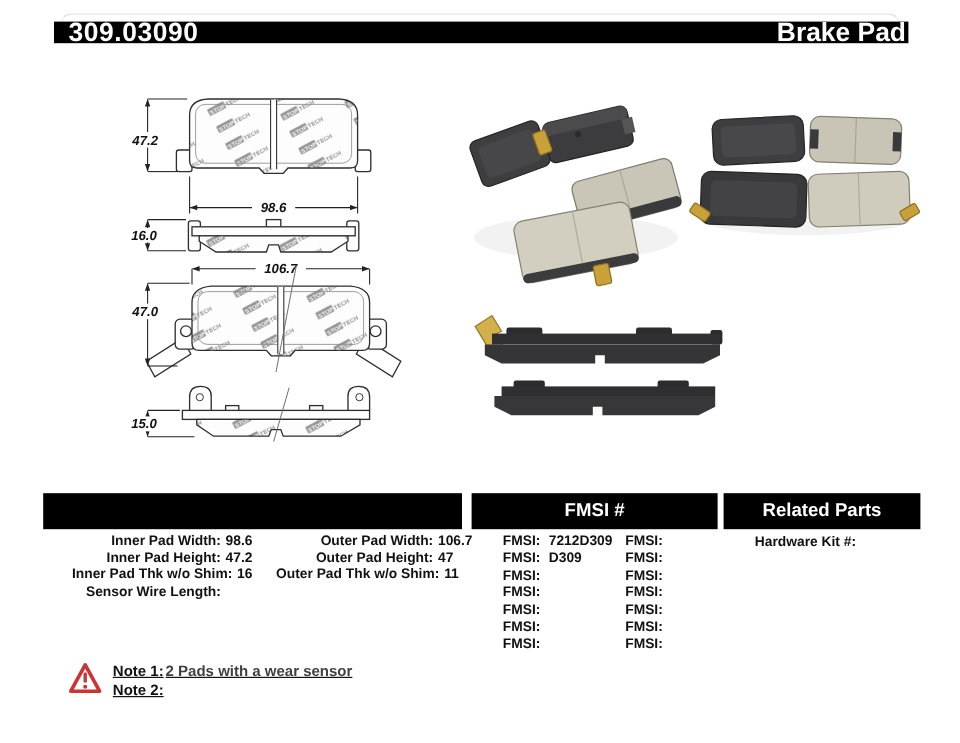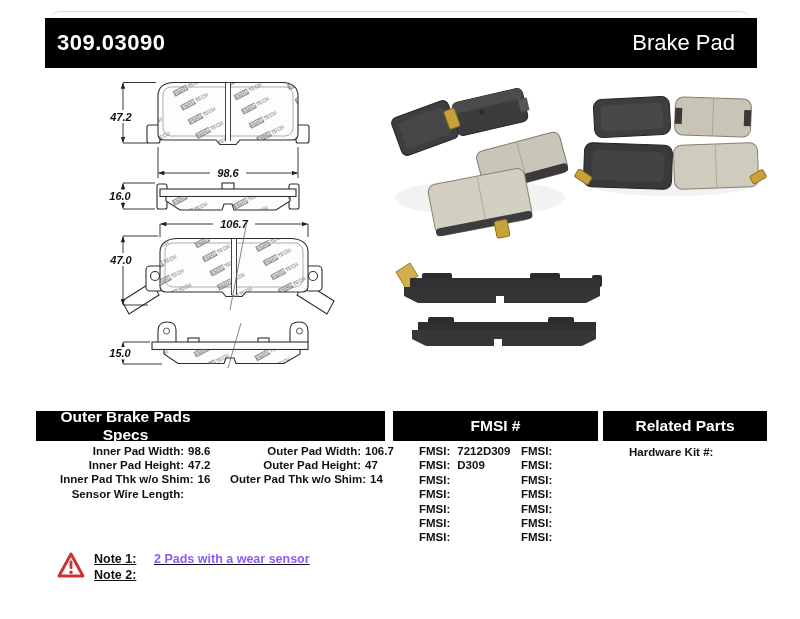--- a/index.html
+++ b/index.html
@@ -6,24 +6,24 @@
   html,body { width:800px; height:619px; background:#fff; overflow:hidden;
               font-family:"Liberation Sans", sans-serif; position:relative; }
   .abs { position:absolute; }
 
   
   .frame-hint { left:50px; top:11px; width:700px; height:16px;
     border-top:1px solid #ddd; border-left:1px solid #eee; border-right:1px solid #eee;
     border-radius:10px 10px 0 0; }
 
   
-  .hdr { left:45px; top:18px; width:712px; height:50px; background:#000;
+  .hdr { left:45px; top:18px; width:712px; height:18px; background:#000;
     display:flex; align-items:center; justify-content:space-between; }
   .hdr .pn  { color:#fff; font-weight:bold; font-size:22px; padding-left:12px; letter-spacing:0.5px; }
-  .hdr .pt  { color:#fff; font-weight:normal; font-size:22px; padding-right:22px; }
+  .hdr .pt  { color:#fff; font-weight:bold; font-size:22px; padding-right:2px; }
 
   
   .thead { top:411px; height:30px; background:#000; color:#fff; font-weight:bold;
     font-size:15.5px; display:flex; align-items:center; }
   .thead .cell { text-align:center; }
   .specs-head { left:36px; width:349px; }
   .specs-head .c1 { flex:0 0 170px; }
   .specs-head .c2 { flex:0 0 179px; }
   .fmsi-head { left:393px; width:205px; justify-content:center; }
   .rel-head  { left:603px; width:164px; justify-content:center; }
@@ -37,21 +37,21 @@
   .fmsi-col { width:100px; } .fmsi-col .srow { line-height:14.4px; }
   .fmsi-col .sl { flex:0 0 30px; text-align:right; } .fmsi-col .sv { padding-left:7px; }
   .fmsi-c1 { left:395px; } .fmsi-c2 { left:497px; }
   .rel-body { left:605px; top:445px; width:162px; }
   .rel-body .sl { text-align:left; }
 
   
   .notes { left:94px; top:551px; font-size:12.5px; font-weight:bold; color:#111; }
   .note-row { display:flex; line-height:16px; white-space:nowrap;text-decoration:underline; }
   .note-label { flex:0 0 44px; }
-  .note-text { margin-left:16px; color:#8b5cf6; }
+  .note-text { margin-left:0; color:#404040; }
 
   svg text { font-family:"Liberation Sans", sans-serif; }
   .dim { font-size:11px; font-weight:bold; font-style:italic; fill:#111; }
 </style>
 </head>
 <body>
 
 <div class="abs frame-hint"></div>
 
 <div class="abs hdr">
@@ -236,21 +236,20 @@
     <g>
       <rect x="48" y="247" width="26" height="7" rx="2" fill="#2c2c2e"></rect>
       <rect x="168" y="247" width="26" height="7" rx="2" fill="#2c2c2e"></rect>
       <rect x="38" y="252" width="178" height="8" fill="#2f2f31"></rect>
       <path d="M32,260 L216,260 L216,269 L202,276 L122,276 L122,269 L114,269 L114,276 L46,276 L32,269 Z" fill="#37373a"></path>
     </g>
   </g>
 </svg>
 
 <div class="abs thead specs-head">
-  <span class="cell c2">Outer Brake Pads Specs</span>
 </div>
 <div class="abs thead fmsi-head">
   <span class="cell">FMSI #</span>
 </div>
 <div class="abs thead rel-head">
   <span class="cell">Related Parts</span>
 </div>
 
 <div class="abs tbody inner-body">
   <div class="srow">
@@ -275,21 +274,21 @@
   <div class="srow">
       <span class="sl">Outer Pad Width:</span>
       <span class="sv">106.7</span>
     </div>
   <div class="srow">
       <span class="sl">Outer Pad Height:</span>
       <span class="sv">47</span>
     </div>
   <div class="srow">
       <span class="sl">Outer Pad Thk w/o Shim:</span>
-      <span class="sv">14</span>
+      <span class="sv">11</span>
     </div>
 </div>
 
 <div class="abs tbody fmsi-col fmsi-c1">
   <div class="srow">
       <span class="sl">FMSI:</span>
       <span class="sv">7212D309</span>
     </div>
   <div class="srow">
       <span class="sl">FMSI:</span>

